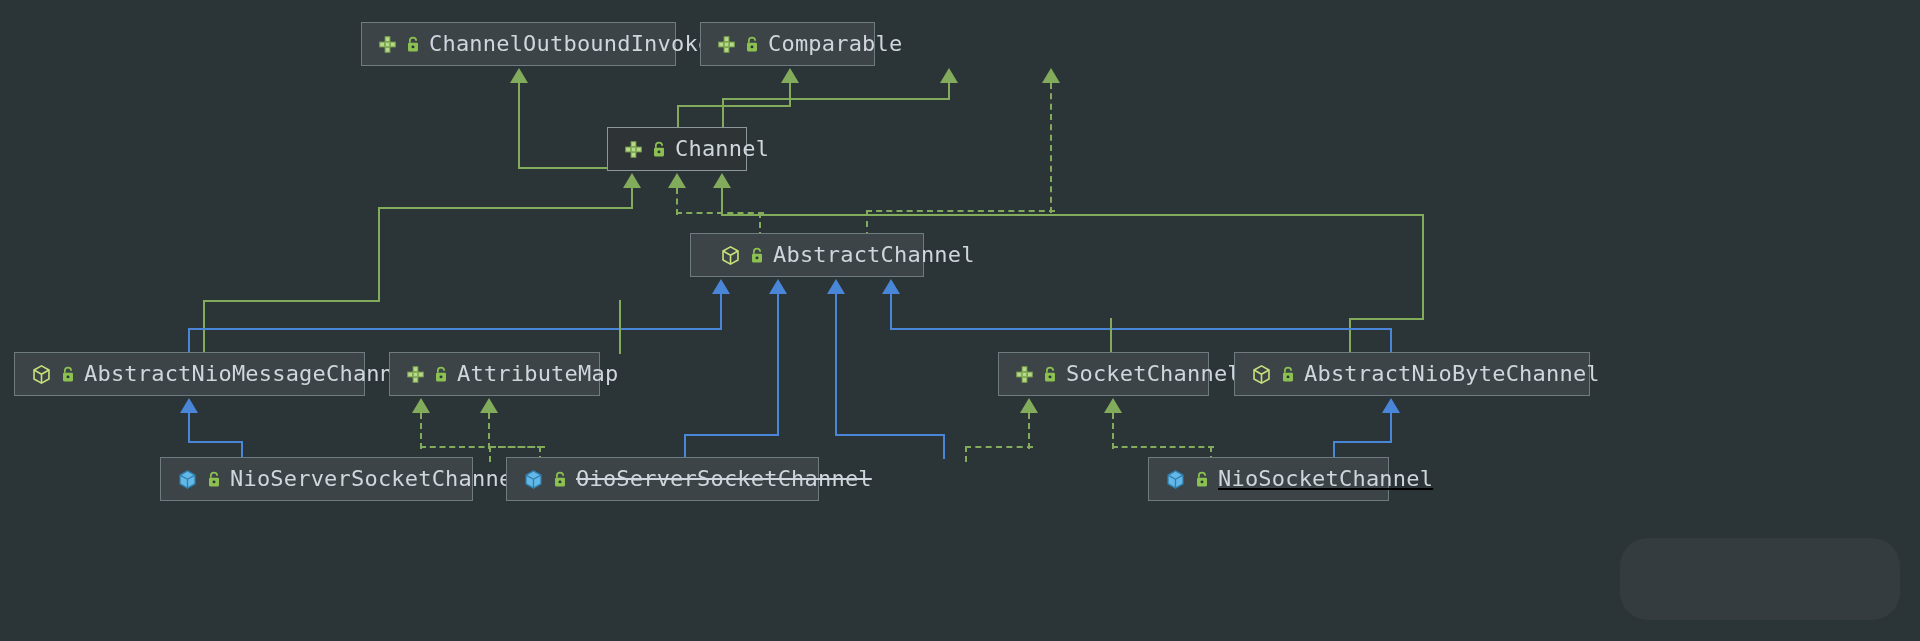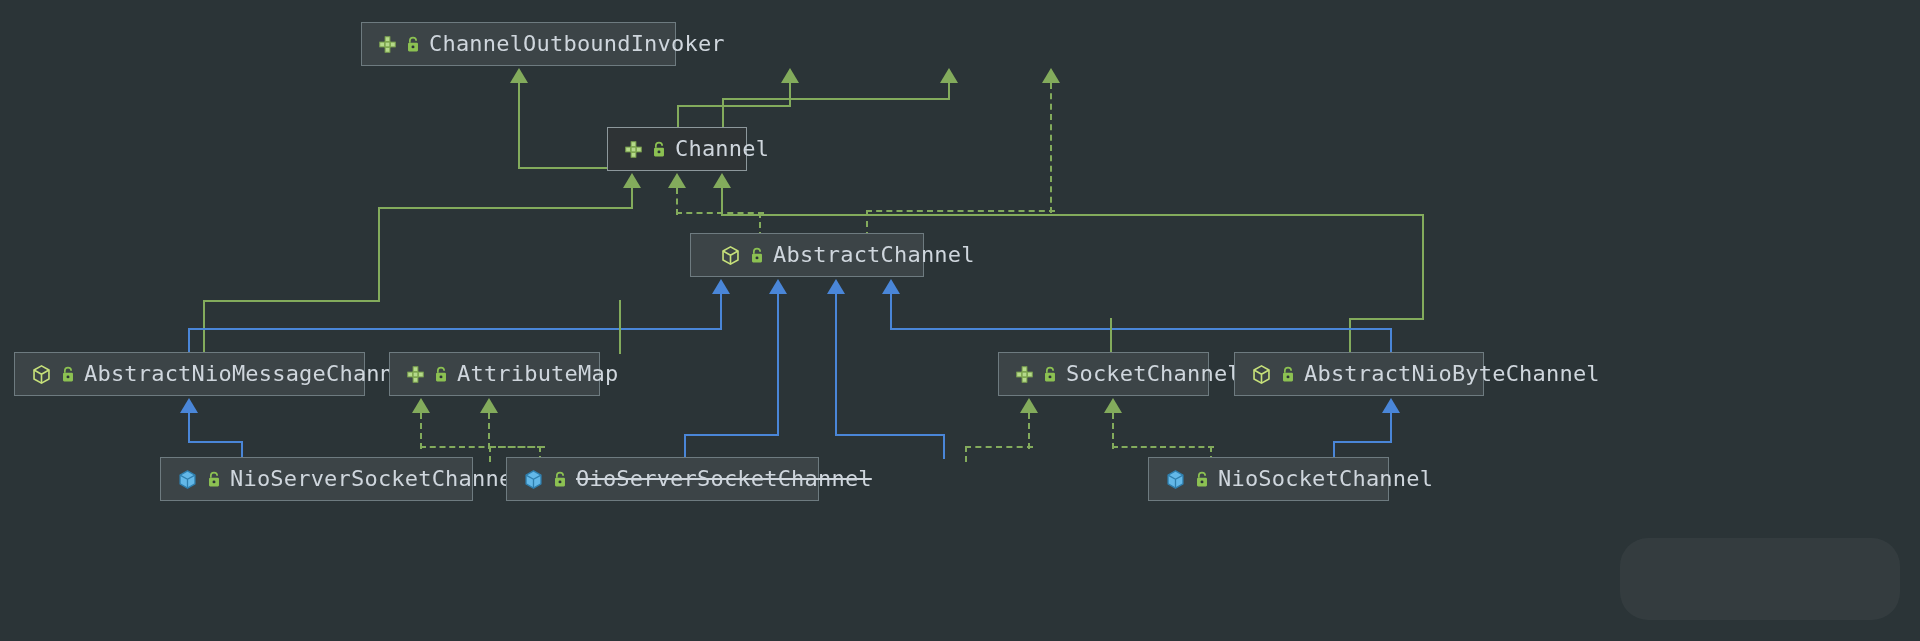--- a/index.html
+++ b/index.html
@@ -208,127 +208,148 @@
     <span class="icn">
       <svg width="14" height="17" viewBox="0 0 12 15">
           <path d="M3.2 6V4.2a2.8 2.8 0 015.6 0" fill="none" stroke="#8cc152" stroke-width="1.5"></path>
           <rect x="1.6" y="6" width="8.8" height="7.6" rx="1" fill="#8cc152"></rect>
           <circle cx="6" cy="9.6" r="1.3" fill="#2b3437"></circle>
         </svg>
     </span>
     <span class="label">ChannelOutboundInvoker</span>
   </div>
 
-
-
-  <div class="node selected" style="left:607px; top:127px; width:140px;">
+  <div class="node" style="left:700px; top:22px; width:175px;">
     <span class="icn">
       <svg width="19" height="19" viewBox="0 0 16 16">
           <g fill="#b5d98a" stroke="#7fa84f" stroke-width="0.8">
         <rect x="6" y="1.5" width="4" height="4"></rect>
             <rect x="1.5" y="6" width="4" height="4"></rect>
         <rect x="6" y="6" width="4" height="4"></rect>
             <rect x="10.5" y="6" width="4" height="4"></rect>
         <rect x="6" y="10.5" width="4" height="4"></rect>
           </g>
         </svg>
     </span>
     <span class="icn">
       <svg width="14" height="17" viewBox="0 0 12 15">
           <path d="M3.2 6V4.2a2.8 2.8 0 015.6 0" fill="none" stroke="#8cc152" stroke-width="1.5"></path>
           <rect x="1.6" y="6" width="8.8" height="7.6" rx="1" fill="#8cc152"></rect>
           <circle cx="6" cy="9.6" r="1.3" fill="#2b3437"></circle>
         </svg>
     </span>
-    <span class="label">Channel</span>
-  </div>
-
-  <div class="node" style="left:690px; top:233px; width:234px;padding-left:29px;">
-    <span class="icn">
-      <svg width="21" height="21" viewBox="0 0 18 18">
-          <g fill="none" stroke="#c6e07a" stroke-width="1.4" stroke-linejoin="round">
-        <path d="M9 1.6l6.4 3.6v7.6L9 16.4 2.6 12.8V5.2z"></path>
-            <path d="M9 8.8l6.4-3.6M9 8.8L2.6 5.2M9 8.8v7.6"></path>
-          </g>
-        </svg>
-    </span>
-    <span class="icn">
-      <svg width="14" height="17" viewBox="0 0 12 15">
-          <path d="M3.2 6V4.2a2.8 2.8 0 015.6 0" fill="none" stroke="#8cc152" stroke-width="1.5"></path>
-          <rect x="1.6" y="6" width="8.8" height="7.6" rx="1" fill="#8cc152"></rect>
-          <circle cx="6" cy="9.6" r="1.3" fill="#2b3437"></circle>
-        </svg>
-    </span>
-    <span class="label">AbstractChannel</span>
-  </div>
-
-  <div class="node" style="left:14px; top:352px; width:351px;">
-    <span class="icn">
-      <svg width="21" height="21" viewBox="0 0 18 18">
-          <g fill="none" stroke="#c6e07a" stroke-width="1.4" stroke-linejoin="round">
-        <path d="M9 1.6l6.4 3.6v7.6L9 16.4 2.6 12.8V5.2z"></path>
-            <path d="M9 8.8l6.4-3.6M9 8.8L2.6 5.2M9 8.8v7.6"></path>
-          </g>
-        </svg>
-    </span>
-    <span class="icn">
-      <svg width="14" height="17" viewBox="0 0 12 15">
-          <path d="M3.2 6V4.2a2.8 2.8 0 015.6 0" fill="none" stroke="#8cc152" stroke-width="1.5"></path>
-          <rect x="1.6" y="6" width="8.8" height="7.6" rx="1" fill="#8cc152"></rect>
-          <circle cx="6" cy="9.6" r="1.3" fill="#2b3437"></circle>
-        </svg>
-    </span>
-    <span class="label">AbstractNioMessageChannel</span>
-  </div>
-
-  <div class="node" style="left:389px; top:352px; width:211px;">
+    <span class="label">Comparable</span>
+  </div>
+
+
+  <div class="node selected" style="left:607px; top:127px; width:140px;">
     <span class="icn">
       <svg width="19" height="19" viewBox="0 0 16 16">
           <g fill="#b5d98a" stroke="#7fa84f" stroke-width="0.8">
         <rect x="6" y="1.5" width="4" height="4"></rect>
             <rect x="1.5" y="6" width="4" height="4"></rect>
         <rect x="6" y="6" width="4" height="4"></rect>
             <rect x="10.5" y="6" width="4" height="4"></rect>
         <rect x="6" y="10.5" width="4" height="4"></rect>
           </g>
         </svg>
     </span>
     <span class="icn">
       <svg width="14" height="17" viewBox="0 0 12 15">
           <path d="M3.2 6V4.2a2.8 2.8 0 015.6 0" fill="none" stroke="#8cc152" stroke-width="1.5"></path>
           <rect x="1.6" y="6" width="8.8" height="7.6" rx="1" fill="#8cc152"></rect>
           <circle cx="6" cy="9.6" r="1.3" fill="#2b3437"></circle>
         </svg>
     </span>
-    <span class="label">AttributeMap</span>
-  </div>
-
-  <div class="node" style="left:998px; top:352px; width:211px;">
+    <span class="label">Channel</span>
+  </div>
+
+  <div class="node" style="left:690px; top:233px; width:234px;padding-left:29px;">
+    <span class="icn">
+      <svg width="21" height="21" viewBox="0 0 18 18">
+          <g fill="none" stroke="#c6e07a" stroke-width="1.4" stroke-linejoin="round">
+        <path d="M9 1.6l6.4 3.6v7.6L9 16.4 2.6 12.8V5.2z"></path>
+            <path d="M9 8.8l6.4-3.6M9 8.8L2.6 5.2M9 8.8v7.6"></path>
+          </g>
+        </svg>
+    </span>
+    <span class="icn">
+      <svg width="14" height="17" viewBox="0 0 12 15">
+          <path d="M3.2 6V4.2a2.8 2.8 0 015.6 0" fill="none" stroke="#8cc152" stroke-width="1.5"></path>
+          <rect x="1.6" y="6" width="8.8" height="7.6" rx="1" fill="#8cc152"></rect>
+          <circle cx="6" cy="9.6" r="1.3" fill="#2b3437"></circle>
+        </svg>
+    </span>
+    <span class="label">AbstractChannel</span>
+  </div>
+
+  <div class="node" style="left:14px; top:352px; width:351px;">
+    <span class="icn">
+      <svg width="21" height="21" viewBox="0 0 18 18">
+          <g fill="none" stroke="#c6e07a" stroke-width="1.4" stroke-linejoin="round">
+        <path d="M9 1.6l6.4 3.6v7.6L9 16.4 2.6 12.8V5.2z"></path>
+            <path d="M9 8.8l6.4-3.6M9 8.8L2.6 5.2M9 8.8v7.6"></path>
+          </g>
+        </svg>
+    </span>
+    <span class="icn">
+      <svg width="14" height="17" viewBox="0 0 12 15">
+          <path d="M3.2 6V4.2a2.8 2.8 0 015.6 0" fill="none" stroke="#8cc152" stroke-width="1.5"></path>
+          <rect x="1.6" y="6" width="8.8" height="7.6" rx="1" fill="#8cc152"></rect>
+          <circle cx="6" cy="9.6" r="1.3" fill="#2b3437"></circle>
+        </svg>
+    </span>
+    <span class="label">AbstractNioMessageChannel</span>
+  </div>
+
+  <div class="node" style="left:389px; top:352px; width:211px;">
     <span class="icn">
       <svg width="19" height="19" viewBox="0 0 16 16">
           <g fill="#b5d98a" stroke="#7fa84f" stroke-width="0.8">
         <rect x="6" y="1.5" width="4" height="4"></rect>
             <rect x="1.5" y="6" width="4" height="4"></rect>
         <rect x="6" y="6" width="4" height="4"></rect>
             <rect x="10.5" y="6" width="4" height="4"></rect>
         <rect x="6" y="10.5" width="4" height="4"></rect>
           </g>
         </svg>
     </span>
     <span class="icn">
       <svg width="14" height="17" viewBox="0 0 12 15">
           <path d="M3.2 6V4.2a2.8 2.8 0 015.6 0" fill="none" stroke="#8cc152" stroke-width="1.5"></path>
           <rect x="1.6" y="6" width="8.8" height="7.6" rx="1" fill="#8cc152"></rect>
           <circle cx="6" cy="9.6" r="1.3" fill="#2b3437"></circle>
         </svg>
     </span>
+    <span class="label">AttributeMap</span>
+  </div>
+
+  <div class="node" style="left:998px; top:352px; width:211px;">
+    <span class="icn">
+      <svg width="19" height="19" viewBox="0 0 16 16">
+          <g fill="#b5d98a" stroke="#7fa84f" stroke-width="0.8">
+        <rect x="6" y="1.5" width="4" height="4"></rect>
+            <rect x="1.5" y="6" width="4" height="4"></rect>
+        <rect x="6" y="6" width="4" height="4"></rect>
+            <rect x="10.5" y="6" width="4" height="4"></rect>
+        <rect x="6" y="10.5" width="4" height="4"></rect>
+          </g>
+        </svg>
+    </span>
+    <span class="icn">
+      <svg width="14" height="17" viewBox="0 0 12 15">
+          <path d="M3.2 6V4.2a2.8 2.8 0 015.6 0" fill="none" stroke="#8cc152" stroke-width="1.5"></path>
+          <rect x="1.6" y="6" width="8.8" height="7.6" rx="1" fill="#8cc152"></rect>
+          <circle cx="6" cy="9.6" r="1.3" fill="#2b3437"></circle>
+        </svg>
+    </span>
     <span class="label">SocketChannel</span>
   </div>
 
-  <div class="node" style="left:1234px; top:352px; width:250px;align-items:center;">
+  <div class="node" style="left:1234px; top:352px; width:356px;align-items:center;">
     <span class="icn">
       <svg width="21" height="21" viewBox="0 0 18 18">
           <g fill="none" stroke="#c6e07a" stroke-width="1.4" stroke-linejoin="round">
         <path d="M9 1.6l6.4 3.6v7.6L9 16.4 2.6 12.8V5.2z"></path>
             <path d="M9 8.8l6.4-3.6M9 8.8L2.6 5.2M9 8.8v7.6"></path>
           </g>
         </svg>
     </span>
     <span class="icn">
       <svg width="14" height="17" viewBox="0 0 12 15">
@@ -372,21 +393,21 @@
       <svg width="14" height="17" viewBox="0 0 12 15">
           <path d="M3.2 6V4.2a2.8 2.8 0 015.6 0" fill="none" stroke="#8cc152" stroke-width="1.5"></path>
           <rect x="1.6" y="6" width="8.8" height="7.6" rx="1" fill="#8cc152"></rect>
           <circle cx="6" cy="9.6" r="1.3" fill="#2b3437"></circle>
         </svg>
     </span>
     <span class="label deprecated">OioServerSocketChannel</span>
   </div>
 
 
-  <div class="node" style="left:1148px; top:457px; width:241px;">
+  <div class="node" style="left:1148px; top:457px; width:241px;text-decoration:underline;">
     <span class="icn">
       <svg width="21" height="21" viewBox="0 0 18 18">
           <g stroke="#2f7fae" stroke-width="1.1" stroke-linejoin="round">
         <path d="M9 1.6l6.4 3.6v7.6L9 16.4 2.6 12.8V5.2z" fill="#63b8e8"></path>
         <path d="M9 8.8l6.4-3.6M9 8.8L2.6 5.2M9 8.8v7.6" fill="none"></path>
           </g>
         </svg>
     </span>
     <span class="icn">
       <svg width="14" height="17" viewBox="0 0 12 15">

